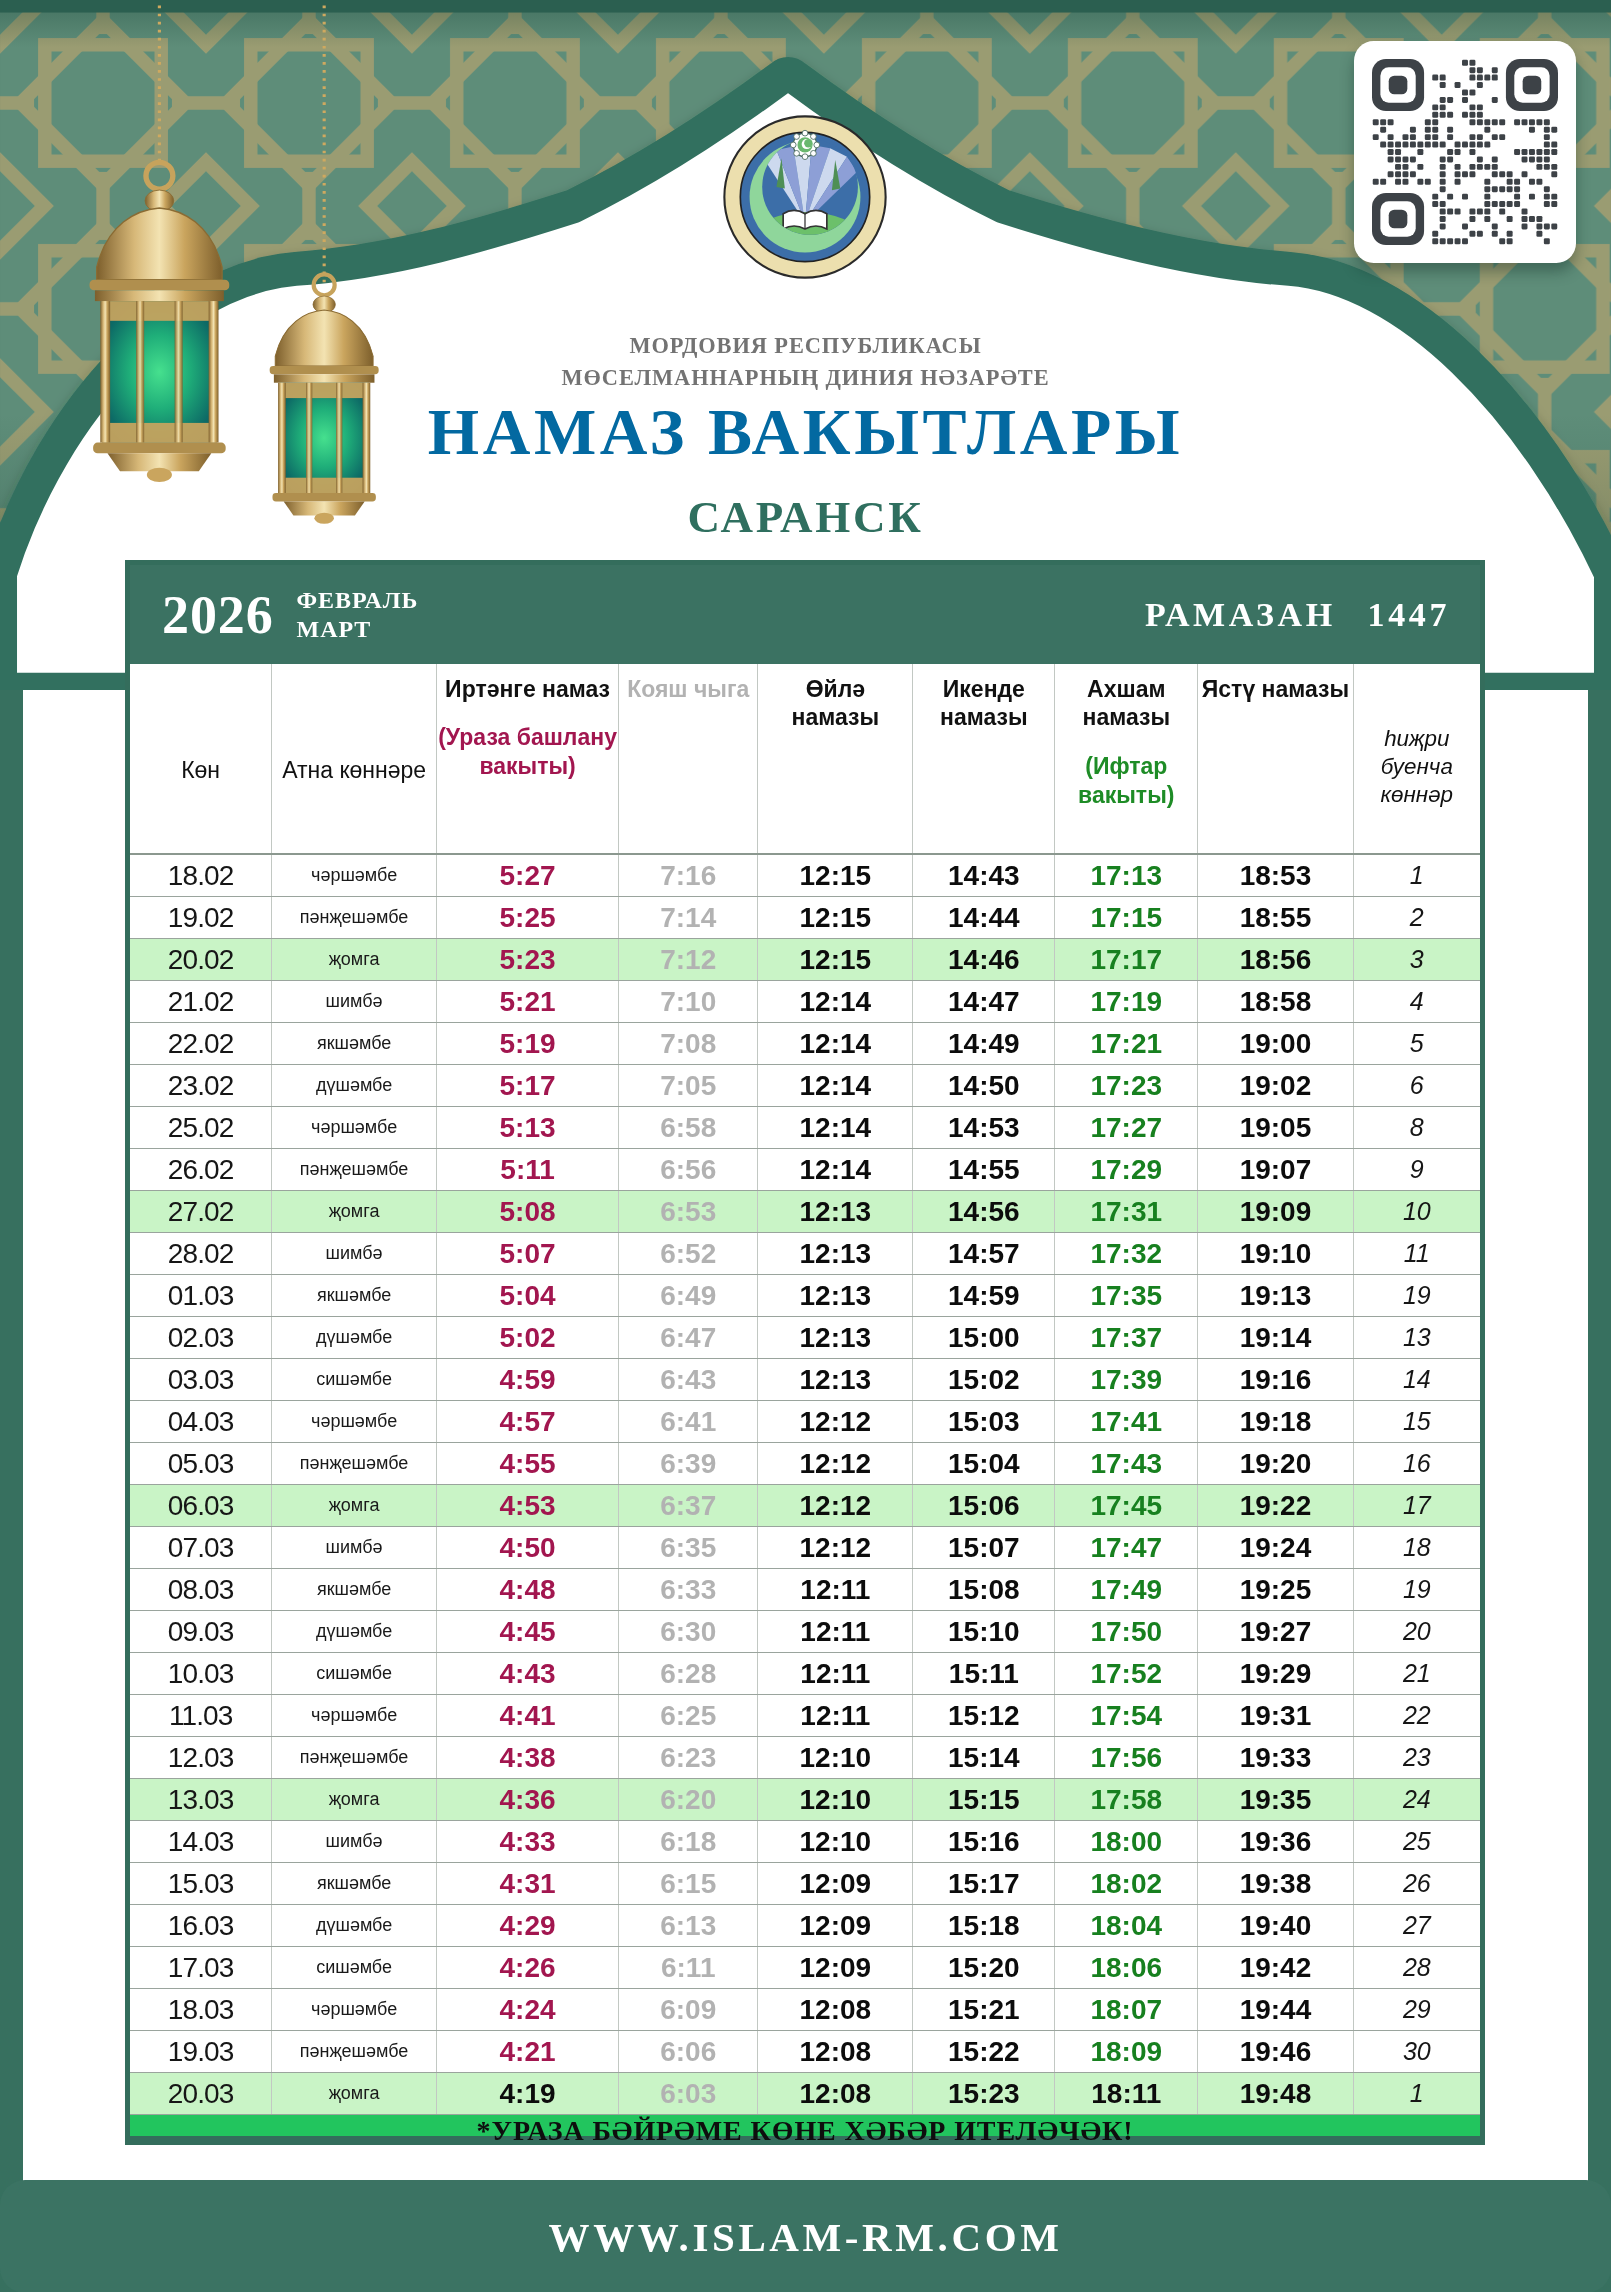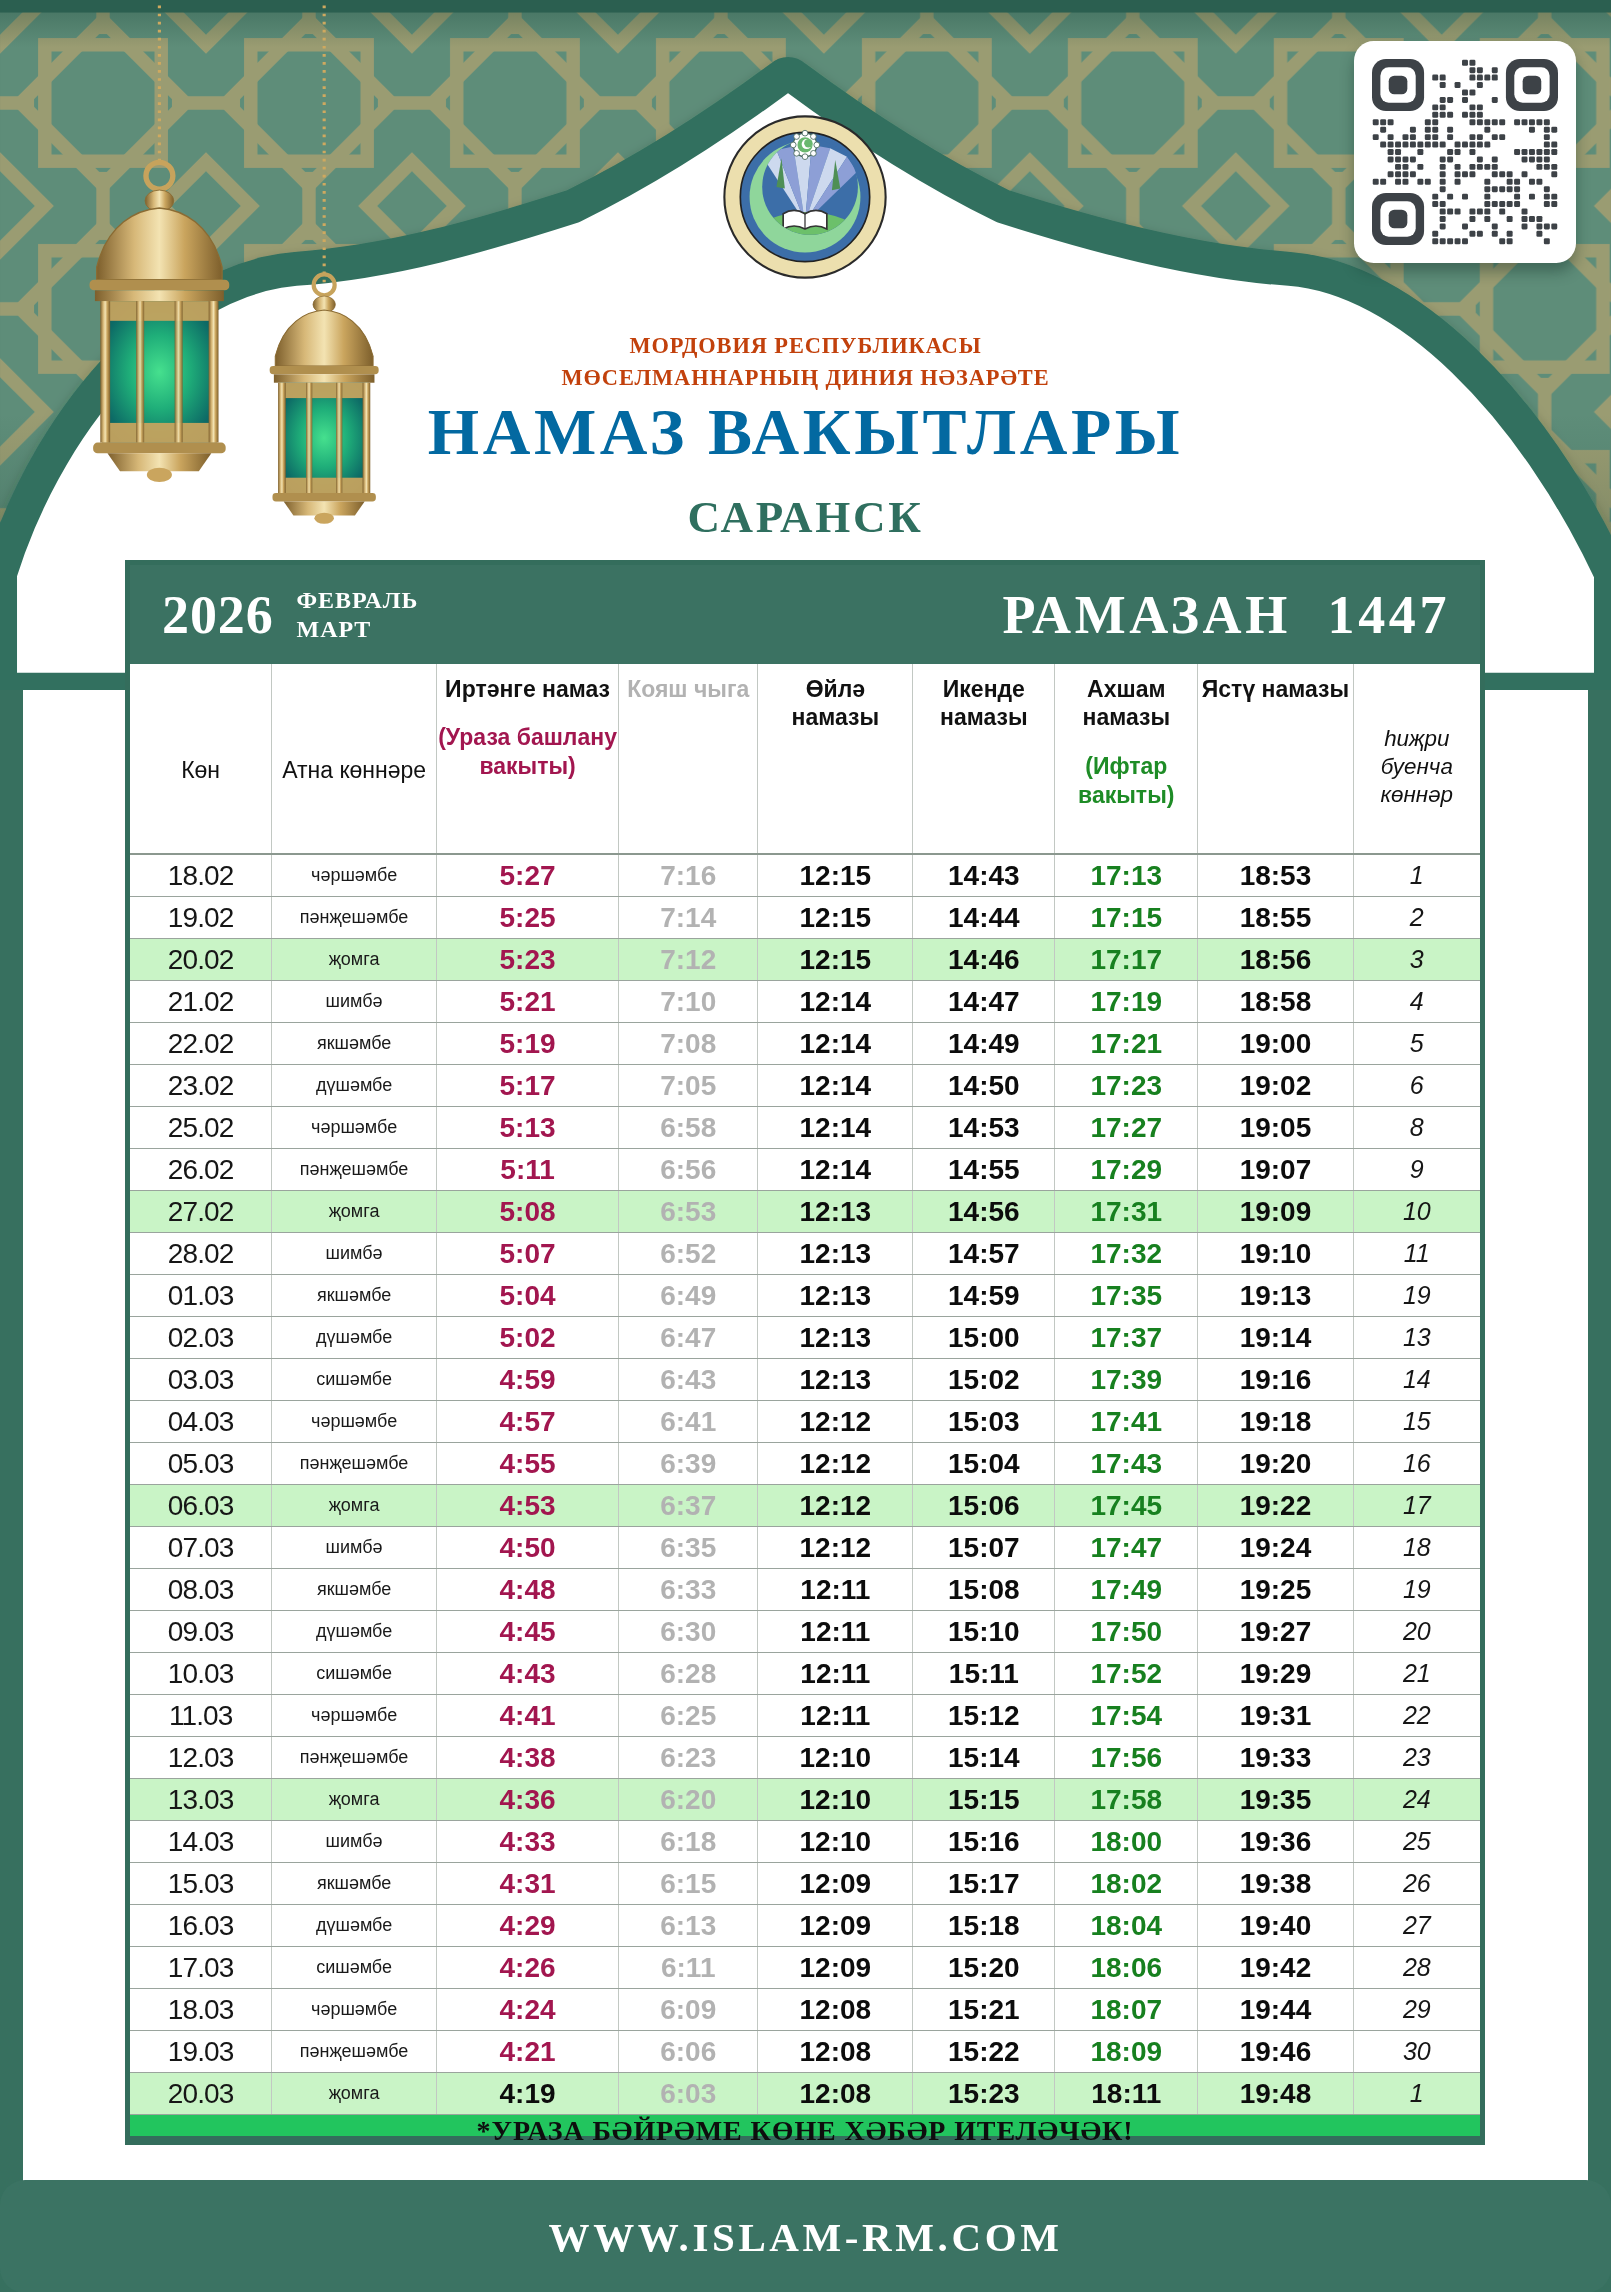--- a/index.html
+++ b/index.html
@@ -7,42 +7,42 @@
         font-family:"Liberation Sans","DejaVu Sans",sans-serif;}
   
   .side-border{position:absolute;top:0;width:23px;height:2293px;background:#37705f;}
   .side-border.left{left:0;}
   .side-border.right{right:0;}
   
   .hero{position:absolute;left:0;top:0;width:1611px;height:690px;}
   .hero svg.layer{position:absolute;left:0;top:0;}
   .org-line{position:absolute;left:0;width:1611px;text-align:center;
             font-family:"Liberation Serif","DejaVu Serif",serif;font-weight:bold;
-            color:#c2410c;font-size:22.4px;letter-spacing:0.9px;}
+            color:#737373;font-size:22.4px;letter-spacing:0.9px;}
   .org-line.l1{top:333px;}
   .org-line.l2{top:365px;}
   .poster-title{position:absolute;left:0;top:394px;width:1611px;text-align:center;
             font-family:"Liberation Serif","DejaVu Serif",serif;font-weight:bold;
             color:#0369a1;font-size:66px;letter-spacing:3.6px;}
   .poster-city{position:absolute;left:0;top:491px;width:1611px;text-align:center;
             font-family:"Liberation Serif","DejaVu Serif",serif;font-weight:bold;
             color:#2f6f5f;font-size:45px;letter-spacing:2.7px;}
   .emblem{position:absolute;left:721px;top:113px;width:168px;height:168px;}
   .qr-card{position:absolute;left:1354px;top:41px;width:222px;height:222px;background:#fff;
            border-radius:19.7px;box-shadow:0 9px 14.3px rgba(15,46,37,.38);}
   .qr-card svg{position:absolute;left:18px;top:18px;}
   
   .board{position:absolute;left:125px;top:560px;width:1360px;height:1585px;background:#22c55e;
          border:5.4px solid #346d5c;border-bottom-width:9px;box-sizing:border-box;
          display:flex;flex-direction:column;}
   .band{height:99px;flex:0 0 99px;background:#3b7262;color:#fff;display:flex;align-items:center;
         font-family:"Liberation Serif","DejaVu Serif",serif;font-weight:bold;}
   .band .year{font-size:54px;margin-left:32px;letter-spacing:0.9px;}
   .band .months{margin-left:23px;font-size:24px;line-height:1.2;letter-spacing:0.9px;}
-  .band .ramadan{margin-left:auto;margin-right:30px;font-size:54px;letter-spacing:3.6px;word-spacing:19.7px;}
+  .band .ramadan{margin-left:auto;margin-right:30px;font-size:34px;letter-spacing:3.6px;word-spacing:19.7px;}
   table.times{width:100%;border-collapse:collapse;table-layout:fixed;background:#fff;}
   table.times th,table.times td{border-right:1.8px solid #c2c8c3;overflow:hidden;}
   table.times th:last-child,table.times td:last-child{border-right:none;}
   thead th{height:163px;border-bottom:2.7px solid #8b988f;vertical-align:top;padding-top:10.7px;
            font-size:23px;color:#111;line-height:1.25;font-weight:bold;}
   thead th.th-mid{vertical-align:middle;font-weight:normal;padding-top:25px;}
   thead th.th-hijri{vertical-align:middle;font-weight:normal;font-style:italic;font-size:22.4px;padding-top:18px;}
   thead .sub{margin-top:19.7px;font-weight:bold;}
   .sub.red{color:#a2164f;}
   .sub.green{color:#1e8c26;}

